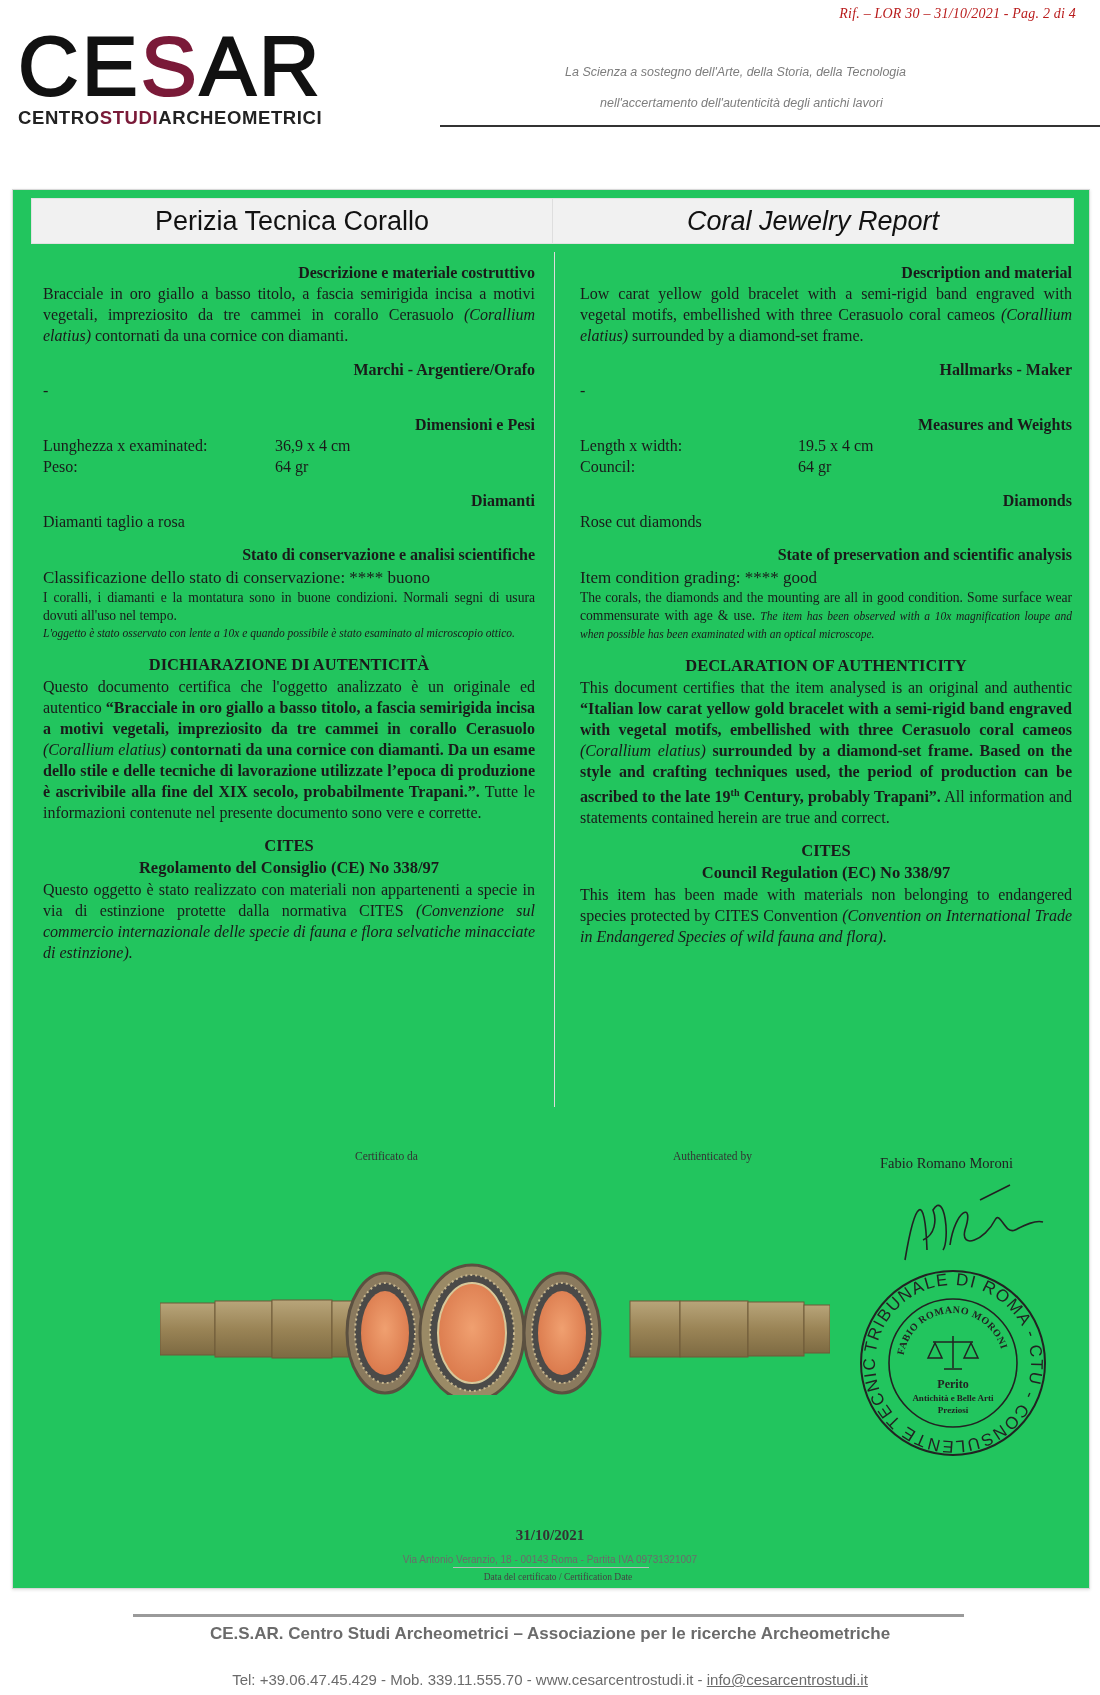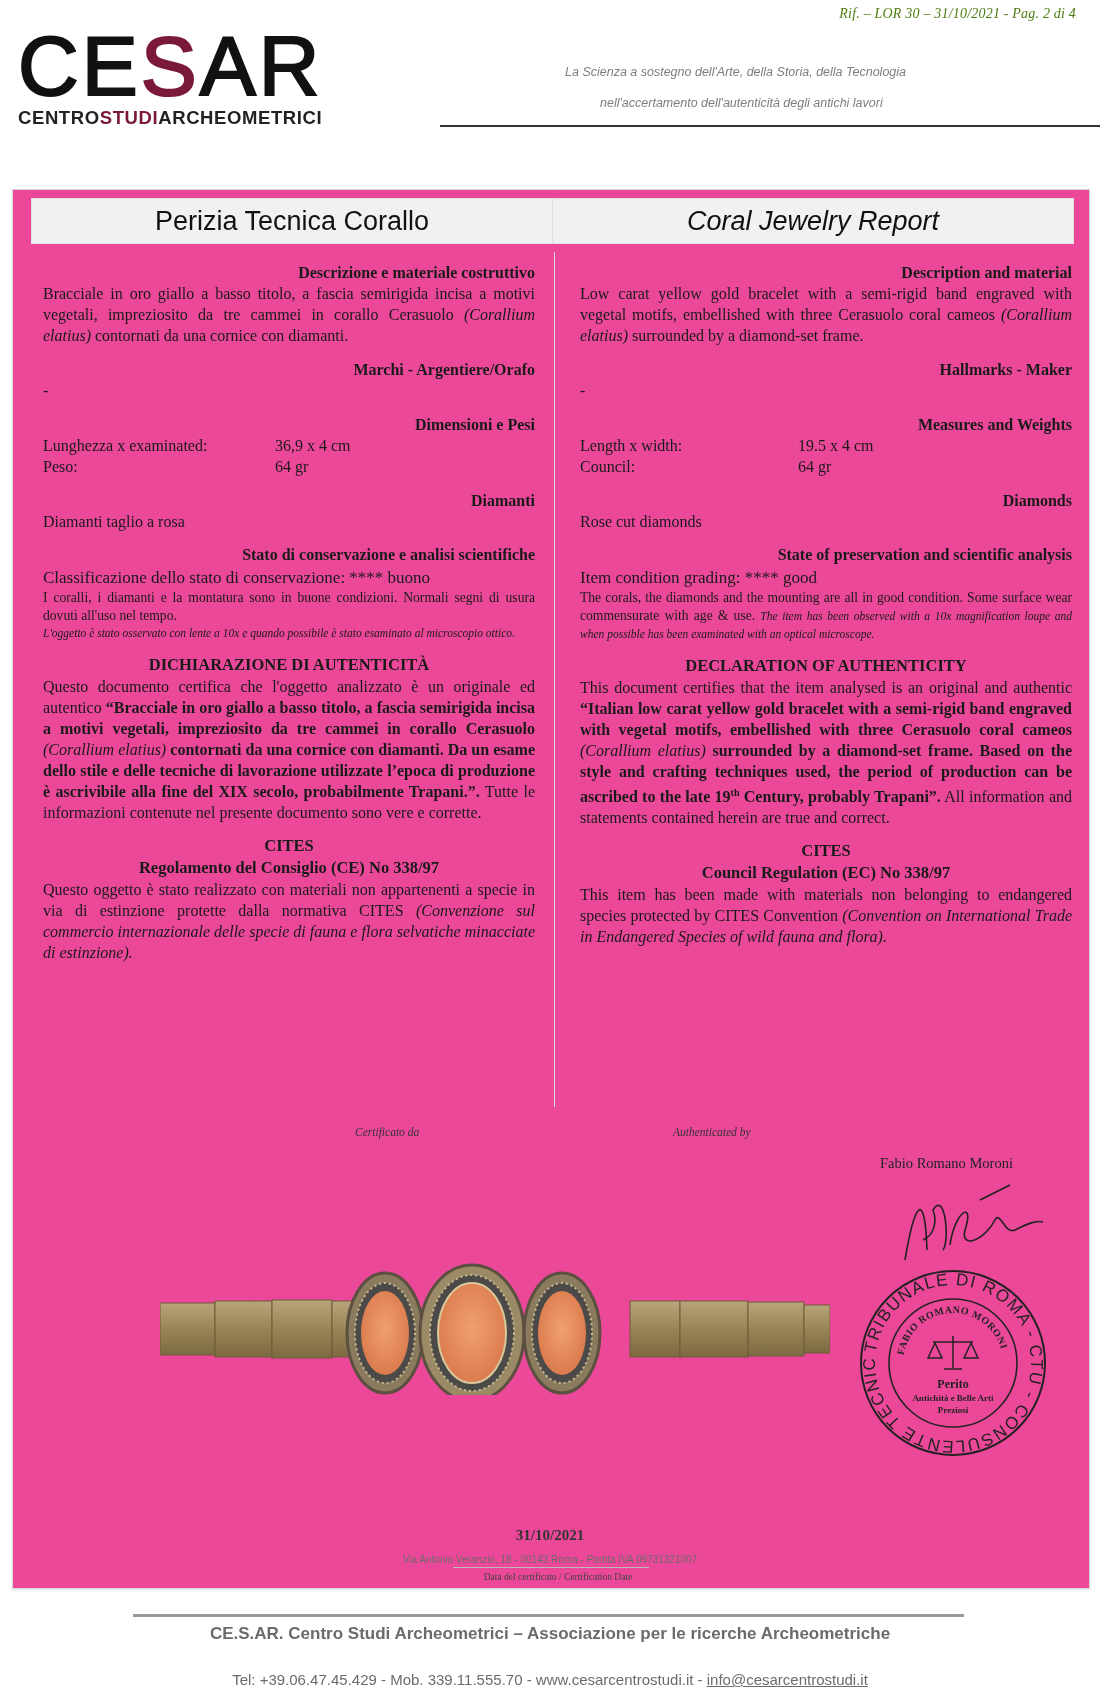--- a/index.html
+++ b/index.html
@@ -1,32 +1,32 @@
 <!DOCTYPE html>
 <html><head>
 <meta charset="utf-8">
 <style>
   * { box-sizing: border-box; margin: 0; padding: 0; }
   html, body { width: 1100px; height: 1695px; background: #ffffff; overflow: hidden; }
   body { position: relative; font-family: "Liberation Serif", serif; color: #1a1a1a; }
 
   
-  .ref { position: absolute; right: 24px; top: 6px; font-style: italic; font-size: 14px; color: #4d7c0f; letter-spacing: 0.2px; margin-left: 44px; }
+  .ref { position: absolute; right: 24px; top: 6px; font-style: italic; font-size: 14px; color: #b91c1c; letter-spacing: 0.2px; margin-left: 44px; }
   .logo { position: absolute; left: 18px; top: 30px; width: 380px; }
   .logo-main { font-family: "Liberation Sans", sans-serif; font-size: 84px; line-height: 72px; letter-spacing: 3px; color: #111; font-weight: normal; -webkit-text-stroke: 2.2px #111; }
   .logo-main .accent { color: #7a1a38; -webkit-text-stroke: 2.2px #7a1a38; }
   .logo-sub { font-family: "Liberation Sans", sans-serif; font-size: 18.5px; font-weight: bold; color: #222; letter-spacing: 0.6px; margin-top: 5px; }
   .logo-sub .accent { color: #7a1a38; }
   .tagline { position: absolute; left: 440px; width: 640px; text-align: left; font-family: "Liberation Sans", sans-serif; font-style: italic; font-size: 12.5px; color: #7d7d7d; }
   .tag1 { top: 65px; left: 565px; }
   .tag2 { top: 96px; left: 600px; }
   .header-rule { position: absolute; left: 440px; right: 0; top: 125px; height: 2px; background: #333; }
 
   
-  .frame { position: absolute; left: 12px; top: 189px; width: 1078px; height: 1400px; border: 1px solid #d8d8d8; box-shadow: 0 1px 3px rgba(0,0,0,0.12); background: #ec4899; }
+  .frame { position: absolute; left: 12px; top: 189px; width: 1078px; height: 1400px; border: 1px solid #d8d8d8; box-shadow: 0 1px 3px rgba(0,0,0,0.12); background: #22c55e; }
   .title-bar { position: absolute; left: 18px; top: 8px; width: 1043px; height: 46px; background: #f1f1f1; border: 1px solid #e2e2e2; display: flex; }
   .title-bar .half { flex: 1; display: flex; align-items: center; justify-content: center; font-family: "Liberation Sans", sans-serif; font-size: 27px; color: #111; }
   .title-bar .half.left { border-right: 1px solid #dedede; }
   .title-bar .half.right { font-style: italic; text-align: right; }
   .col-divider { position: absolute; left: 541px; top: 62px; width: 1px; height: 855px; background: #dcdcdc; }
 
   .col { position: absolute; top: 72px; width: 492px; font-size: 16px; line-height: 21px; }
   .col.left { left: 30px; }
   .col.right { left: 567px; }
   .col p { text-align: justify; }
@@ -35,21 +35,21 @@
   .gap-s { height: 12px; }
   .kv { display: flex; }
   .kv .k { width: 232px; }
   .col.right .kv .k { width: 218px; }
   .grade { font-size: 17px; line-height: 22px; margin-top: 2px; }
   .small { font-size: 13.6px; line-height: 18px; }
   .tiny-it { font-style: italic; font-size: 11.5px; line-height: 17px; }
   .center-h { text-align: center; font-weight: bold; font-size: 16.5px; line-height: 22px; }
   .it { font-style: italic; }
   .b { font-weight: bold; }
-  .sig-label { position: absolute; font-style: italic; font-size: 11.5px; color: #333; }
+  .sig-label { position: absolute; font-size: 11.5px; color: #333; margin-top: 24px; }
 
   
   .bracelet { position: absolute; left: 160px; top: 1255px; width: 670px; height: 140px; }
   
   .signer { position: absolute; left: 880px; top: 1155px; font-size: 14.5px; color: #222; }
   .signature { position: absolute; left: 895px; top: 1180px; width: 150px; height: 110px; }
   .stamp { position: absolute; left: 858px; top: 1268px; width: 190px; height: 190px; }
 
   .date { position: absolute; left: 0; width: 1100px; text-align: center; top: 1527px; font-size: 15px; font-weight: bold; color: #333; }
   .date-rule { position: absolute; left: 453px; width: 196px; top: 1567px; height: 1px; background: #bbb; }

